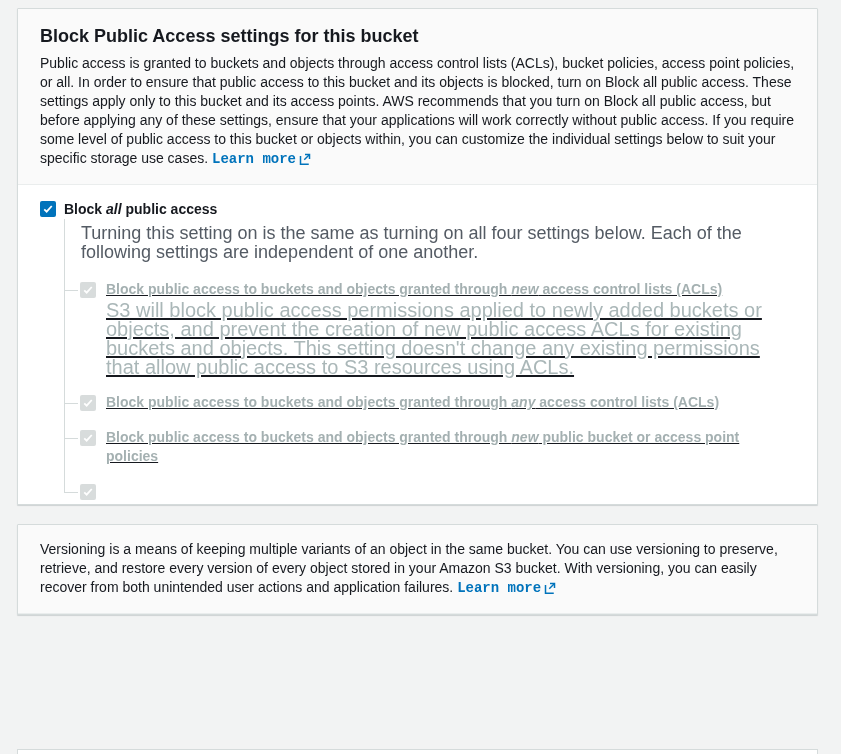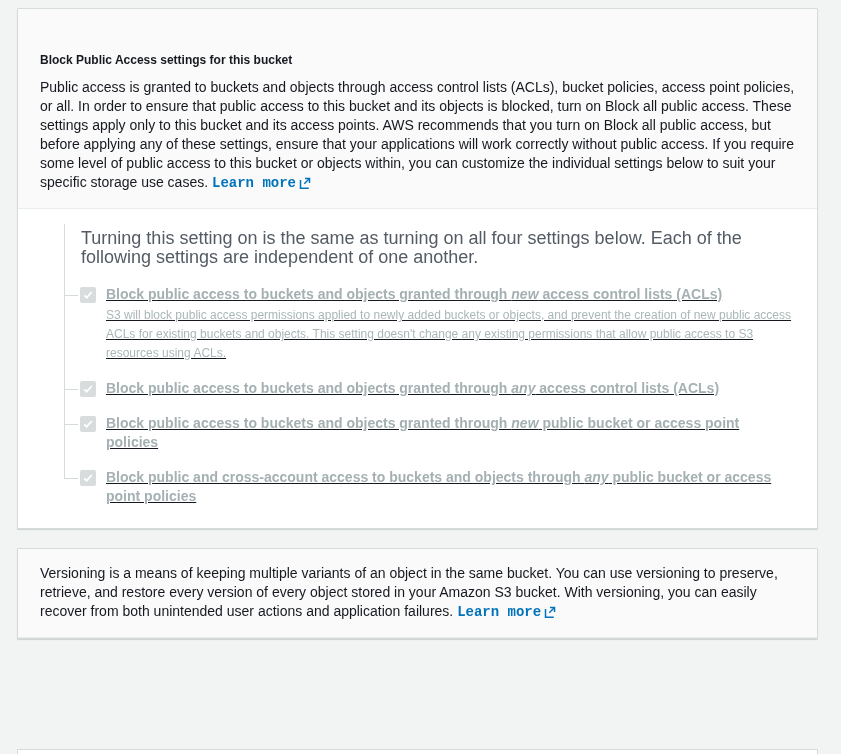--- a/index.html
+++ b/index.html
@@ -26,26 +26,25 @@
     box-shadow: 0 1px 1px rgba(0,28,36,0.15);
   }
   .card-1 { margin-top: 8px; }
   .card-2 { margin-top: 19px; }
   .card-header {
     background: #fafafa;
     padding: 15px 22px 13px 22px;
     border-bottom: 1px solid #eaeded;
   }
   .card-title {
-    font-size: 12px;
+    font-size: 18px;
     font-weight: 700;
     line-height: 24px;
     margin-bottom: 6px;
     color: #16191f;
-    margin-top: 24px;
   }
   .card-desc {
     font-size: 14px;
     line-height: 19px;
     color: #16191f;
     max-width: 770px;
   }
   .learn-more {
     color: #0073bb;
     font-weight: 700;
@@ -120,21 +119,21 @@
     left: 16px; top: 2px;
   }
   .sub-title {
     font-size: 14px;
     font-weight: 700;
     line-height: 19px;
     color: #a4b0b1;
     max-width: 700px;
   }
   .sub-desc {
-    font-size: 12px;
+    font-size: 20px;
     line-height: 19px;
     color: #aab7b8;
     margin-top: 2px;
     max-width: 700px;
   }
 
   .next-card-sliver {
     position: absolute;
     left: 17px;
     bottom: 0;
@@ -157,20 +156,28 @@
         <a href="#" class="learn-more"><span>Learn more</span><span class="ext-icon"><svg width="12" height="12" viewBox="0 0 16 16" fill="none" stroke="#0073bb" stroke-width="2">
                 <path d="M3 5h-1v10h10v-1" fill="none"></path>
                 <path d="M8 2h6v6" fill="none"></path>
                 <path d="M14 2L7 9" fill="none"></path>
               </svg></span></a>
       </p>
     </div>
 
     <div class="card-body">
 
+      <div class="toggle-row">
+        <span class="cb cb-checked">
+            <svg width="12" height="12" viewBox="0 0 16 16">
+              <path d="M3 8.5l3.2 3L13 4" stroke="#fff" stroke-width="2.4" fill="none"></path>
+            </svg>
+          </span>
+        <label class="toggle-label"><span>Block </span><span class="italic">all</span><span> public access</span></label>
+      </div>
       <p class="toggle-desc">Turning this setting on is the same as turning on all four settings below. Each of the following settings are independent of one another.</p>
 
       <div class="sub-items">
 
         <div class="sub-item">
           <span class="cb cb-disabled">
               <svg width="12" height="12" viewBox="0 0 16 16">
                 <path d="M3 8.5l3.2 3L13 4" stroke="#fff" stroke-width="2.4" fill="none"></path>
               </svg>
             </span>
@@ -195,21 +202,20 @@
             </span>
           <div class="sub-title"><span>Block public access to buckets and objects granted through </span><span class="italic">new</span><span> public bucket or access point policies</span></div>
         </div>
 
         <div class="sub-item">
           <span class="cb cb-disabled">
               <svg width="12" height="12" viewBox="0 0 16 16">
                 <path d="M3 8.5l3.2 3L13 4" stroke="#fff" stroke-width="2.4" fill="none"></path>
               </svg>
             </span>
-          <div class="sub-title"><span>Block public and cross-account access to buckets and objects through </span><span class="italic">any</span><span> public bucket or access point policies</span></div>
         </div>
 
       </div>
     </div>
   </section>
 
   <section class="card card-2">
     <div class="card-header">
       <p class="card-desc"><span>Versioning is a means of keeping multiple variants of an object in the same bucket. You can use versioning to preserve, retrieve, and restore every version of every object stored in your Amazon S3 bucket. With versioning, you can easily recover from both unintended user actions and application failures.</span>
         <a href="#" class="learn-more"><span>Learn more</span><span class="ext-icon"><svg width="12" height="12" viewBox="0 0 16 16" fill="none" stroke="#0073bb" stroke-width="2">

